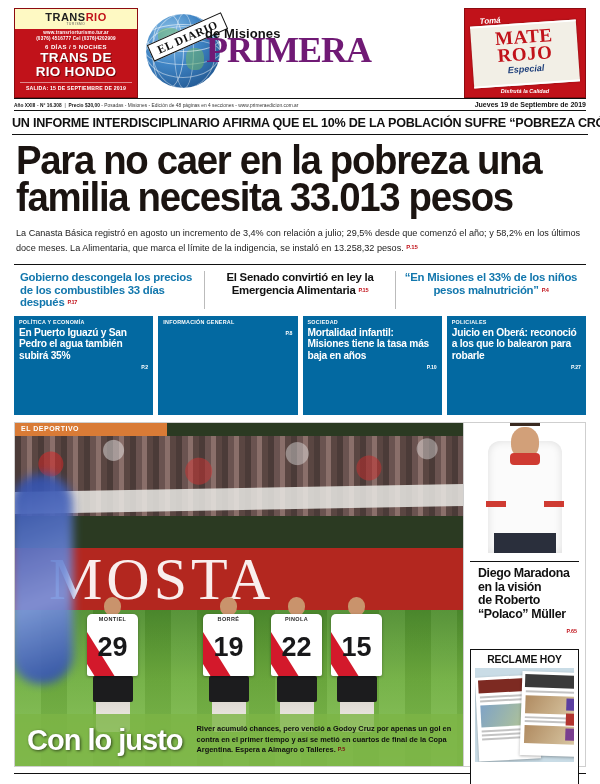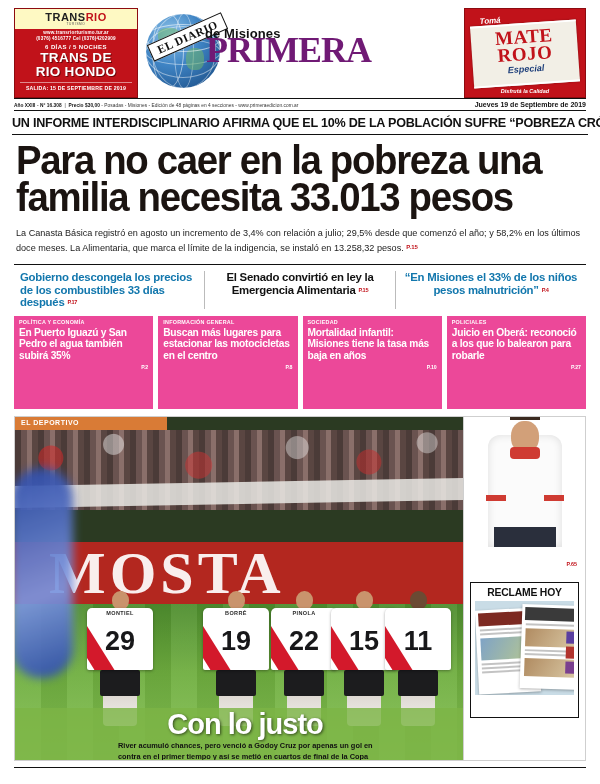--- a/index.html
+++ b/index.html
@@ -123,21 +123,21 @@
   
   .teasers{display:flex;margin:6px 14px 0;gap:0;}
   .teaser{flex:1;padding:0 6px;font-size:11.4px;font-weight:bold;line-height:1.12;
           color:#1277ad;letter-spacing:-.25px;}
   .teaser.mid{color:#111;text-align:center;border-left:1px solid #bbb;border-right:1px solid #bbb;}
   .teaser.right{text-align:center;}
   .teaser .pg{font-size:5.6px;color:#c1121a;vertical-align:2px;}
 
   
   .boxes{display:flex;margin:7px 14px 0;gap:5px;}
-  .bx{flex:1;background:#ec4899;color:#fff;padding:3px 5px 12px;min-height:78px;}
+  .bx{flex:1;background:#0369a1;color:#fff;padding:3px 5px 18px;min-height:78px;}
   .bx .cat{font-size:5.4px;font-weight:bold;letter-spacing:.25px;border-bottom:0;margin-bottom:2px;
            text-transform:uppercase;opacity:.97;}
   .bx .hd{font-size:10.2px;font-weight:bold;line-height:1.1;letter-spacing:-.25px;}
   .bx .pg{font-size:5.2px;font-weight:bold;float:right;margin-top:3px;}
 
   
   .sports{position:relative;margin:7px 14px 0;border:1px solid #cfcfcf;height:345px;
           box-sizing:border-box;display:flex;}
   .sp-left{position:relative;width:448px;overflow:hidden;background:#2b3a22;}
   .deporte-bar{
@@ -154,45 +154,45 @@
       radial-gradient(circle at 79% 40%, rgba(200,45,45,.5) 0 12px, transparent 13px),
       radial-gradient(circle at 92% 16%, rgba(240,240,240,.4) 0 10px, transparent 11px),
       repeating-linear-gradient(90deg,#4b3b38 0 6px,#6a5350 6px 12px,#8a6f6a 12px 17px,#5a4642 17px 23px),
       linear-gradient(#3a2c2a,#2c2220);
     filter:blur(.4px);
   }
   .banner-ad{position:absolute;left:0;right:0;top:52px;height:22px;background:#e9e9e4;opacity:.85;
              transform:skewY(-1deg);}
   .led{position:absolute;left:0;right:0;top:112px;height:62px;background:#b3271f;
        display:flex;align-items:center;overflow:hidden;}
-  .led-txt{font-family:"Liberation Serif", serif;font-weight:bold;font-size:60px;color:#fff;
+  .led-txt{font-family:"Liberation Serif", serif;font-weight:normal;font-size:60px;color:#fff;
            letter-spacing:4px;opacity:.92;white-space:nowrap;margin-left:34px;}
   .pitch{position:absolute;left:0;right:0;top:174px;bottom:0;
     background:linear-gradient(#4e8d2e,#6fae3f 45%,#86c255);}
   .pitch-stripes{position:absolute;inset:0;
     background:repeating-linear-gradient(90deg,rgba(255,255,255,.06) 0 26px,rgba(0,0,0,.05) 26px 52px);}
   .players{position:absolute;left:0;right:0;top:28px;bottom:34px;}
   .pl{position:absolute;bottom:0;}
-  .pl .shirt{position:relative;width:66px;height:62px;background:#fff;border-radius:5px 5px 2px 2px;
+  .pl .shirt{position:relative;width:51px;height:62px;background:#fff;border-radius:5px 5px 2px 2px;
              box-shadow:0 1px 3px rgba(0,0,0,.35);overflow:hidden;}
   .pl .sash{position:absolute;left:-6px;top:-10px;width:17px;height:96px;background:#d3192b;
             transform:rotate(-32deg);}
   .pl .num{position:absolute;left:0;right:0;top:18px;text-align:center;font-size:27px;
            font-weight:bold;color:#18181a;font-family:"Liberation Sans", sans-serif;}
   .pl .nm{position:absolute;left:0;right:0;top:2px;text-align:center;font-size:5.5px;
           font-weight:bold;color:#2a2a2a;letter-spacing:.4px;}
   .pl .short{width:40px;height:26px;background:#1c1c1e;margin:0 auto;border-radius:2px;}
   .pl .head{width:17px;height:19px;border-radius:48%;background:#c9936c;margin:0 auto -2px;}
   .pl .legs{width:34px;height:30px;margin:0 auto;
     background:linear-gradient(#ded9d2,#f2f0ec);border-radius:0 0 4px 4px;}
   .blurfg{position:absolute;left:-4px;top:10px;width:62px;height:210px;
     background:linear-gradient(160deg,#2a49a8,#7d97e0 60%,#2a49a8);filter:blur(5px);opacity:.92;
     border-radius:30px;}
   .capt{position:absolute;left:0;right:0;bottom:0;height:52px;background:rgba(125,180,70,.82);
-        display:flex;align-items:center;z-index:5;flex-direction:column;}
+        display:flex;align-items:center;z-index:5;}
   .capt-h{font-size:29px;font-weight:bold;color:#fff;letter-spacing:-1px;margin-left:12px;
           text-shadow:1px 1px 3px rgba(0,0,0,.6);white-space:nowrap;}
   .capt-p{font-size:7.4px;line-height:1.42;color:#111;margin-left:14px;max-width:256px;
           font-weight:600;}
   .capt-p .pg{font-size:5.4px;font-weight:bold;color:#7a0d0d;vertical-align:1px;}
 
   .sp-right{flex:1;border-left:1px solid #cfcfcf;position:relative;padding:0;}
   .mara-photo{position:relative;height:138px;background:#fff;overflow:hidden;}
   .mp-body{position:absolute;left:50%;transform:translateX(-50%);top:18px;width:74px;height:112px;
            background:#fbfbfb;border-radius:12px 12px 0 0;box-shadow:inset 0 0 8px rgba(0,0,0,.12);}
@@ -322,21 +322,20 @@
   </div>
 
   <div class="boxes">
     <div class="bx">
       <div class="cat">POLÍTICA Y ECONOMÍA</div>
       <div class="hd">En Puerto Iguazú y San Pedro el agua también subirá 35%</div>
       <div class="pg">P.2</div>
     </div>
     <div class="bx">
       <div class="cat">INFORMACIÓN GENERAL</div>
-      <div class="hd">Buscan más lugares para estacionar las motocicletas en el centro</div>
       <div class="pg">P.8</div>
     </div>
     <div class="bx">
       <div class="cat">SOCIEDAD</div>
       <div class="hd">Mortalidad infantil: Misiones tiene la tasa más baja en años</div>
       <div class="pg">P.10</div>
     </div>
     <div class="bx">
       <div class="cat">POLICIALES</div>
       <div class="hd">Juicio en Oberá: reconoció a los que lo balearon para robarle</div>
@@ -399,30 +398,20 @@
             <div class="head"></div>
             <div class="shirt">
               <div class="sash"></div>
               <div class="nm"></div>
               <div class="num">15</div>
             </div>
             <div class="short"></div>
             <div class="legs"></div>
           </div>
 
-          <div class="pl" style="left:370px;">
-            <div class="head" style="background:#6b4a33;"></div>
-            <div class="shirt">
-              <div class="sash"></div>
-              <div class="nm"></div>
-              <div class="num">11</div>
-            </div>
-            <div class="short"></div>
-            <div class="legs"></div>
-          </div>
         </div>
 
         <div class="capt">
           <div class="capt-h">Con lo justo</div>
           <div class="capt-p">
             <span>River acumuló chances, pero venció a Godoy Cruz por apenas un gol en contra en el primer tiempo y así se metió en cuartos de final de la Copa Argentina. Espera a Almagro o Talleres.</span>
             <span class="pg">P.5</span>
           </div>
         </div>
       </div>
@@ -432,20 +421,26 @@
       <div class="mara-photo">
         <div class="mp-body">
           <div class="mp-head">
             <div class="mp-hair"></div>
           </div>
           <div class="mp-collar"></div>
           <div class="mp-cuffL"></div>
           <div class="mp-cuffR"></div>
           <div class="mp-pants"></div>
         </div>
+      </div>
+      <div class="mara-hd">
+        <div>Diego Maradona</div>
+        <div>en la visión</div>
+        <div>de Roberto</div>
+        <div>“Polaco” Müller</div>
       </div>
       <div class="mara-pg">P.65</div>
 
       <div class="reclame">
         <div class="reclame-t">RECLAME HOY</div>
         <div class="reclame-art">
           <div class="pg1">
             <div class="pg-band"></div>
             <div class="pg-line"></div>
             <div class="pg-line"></div>

